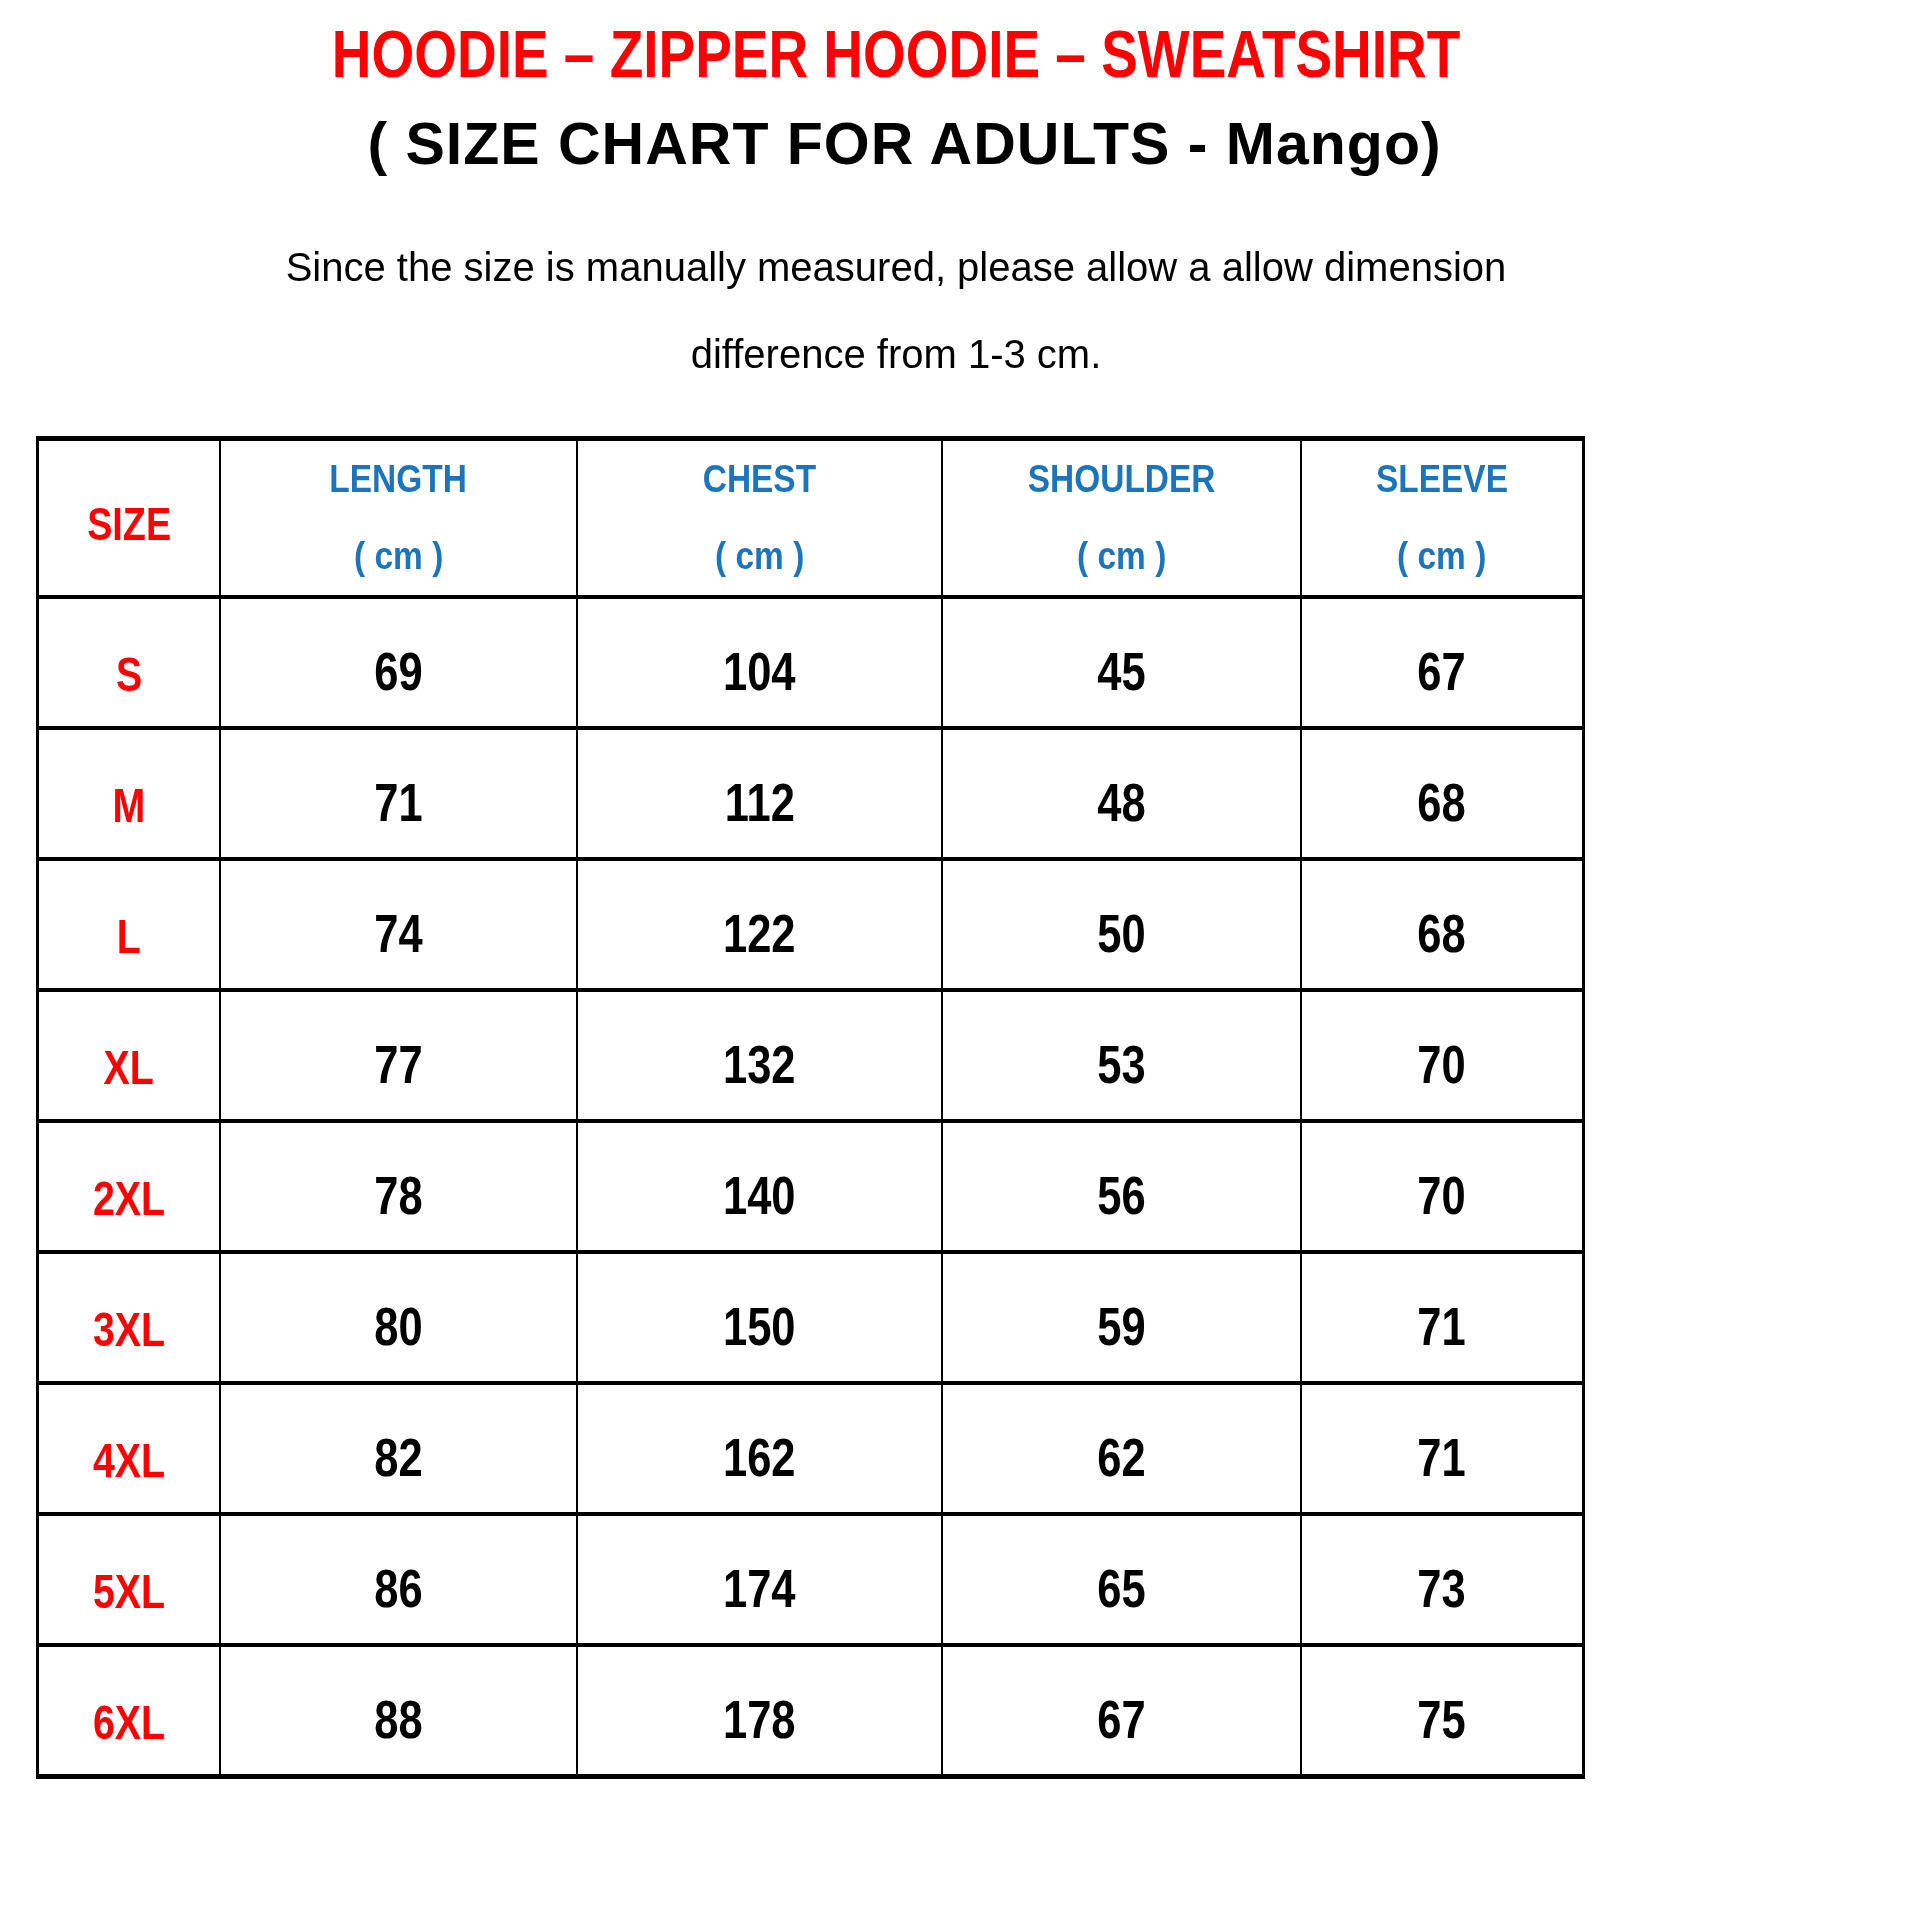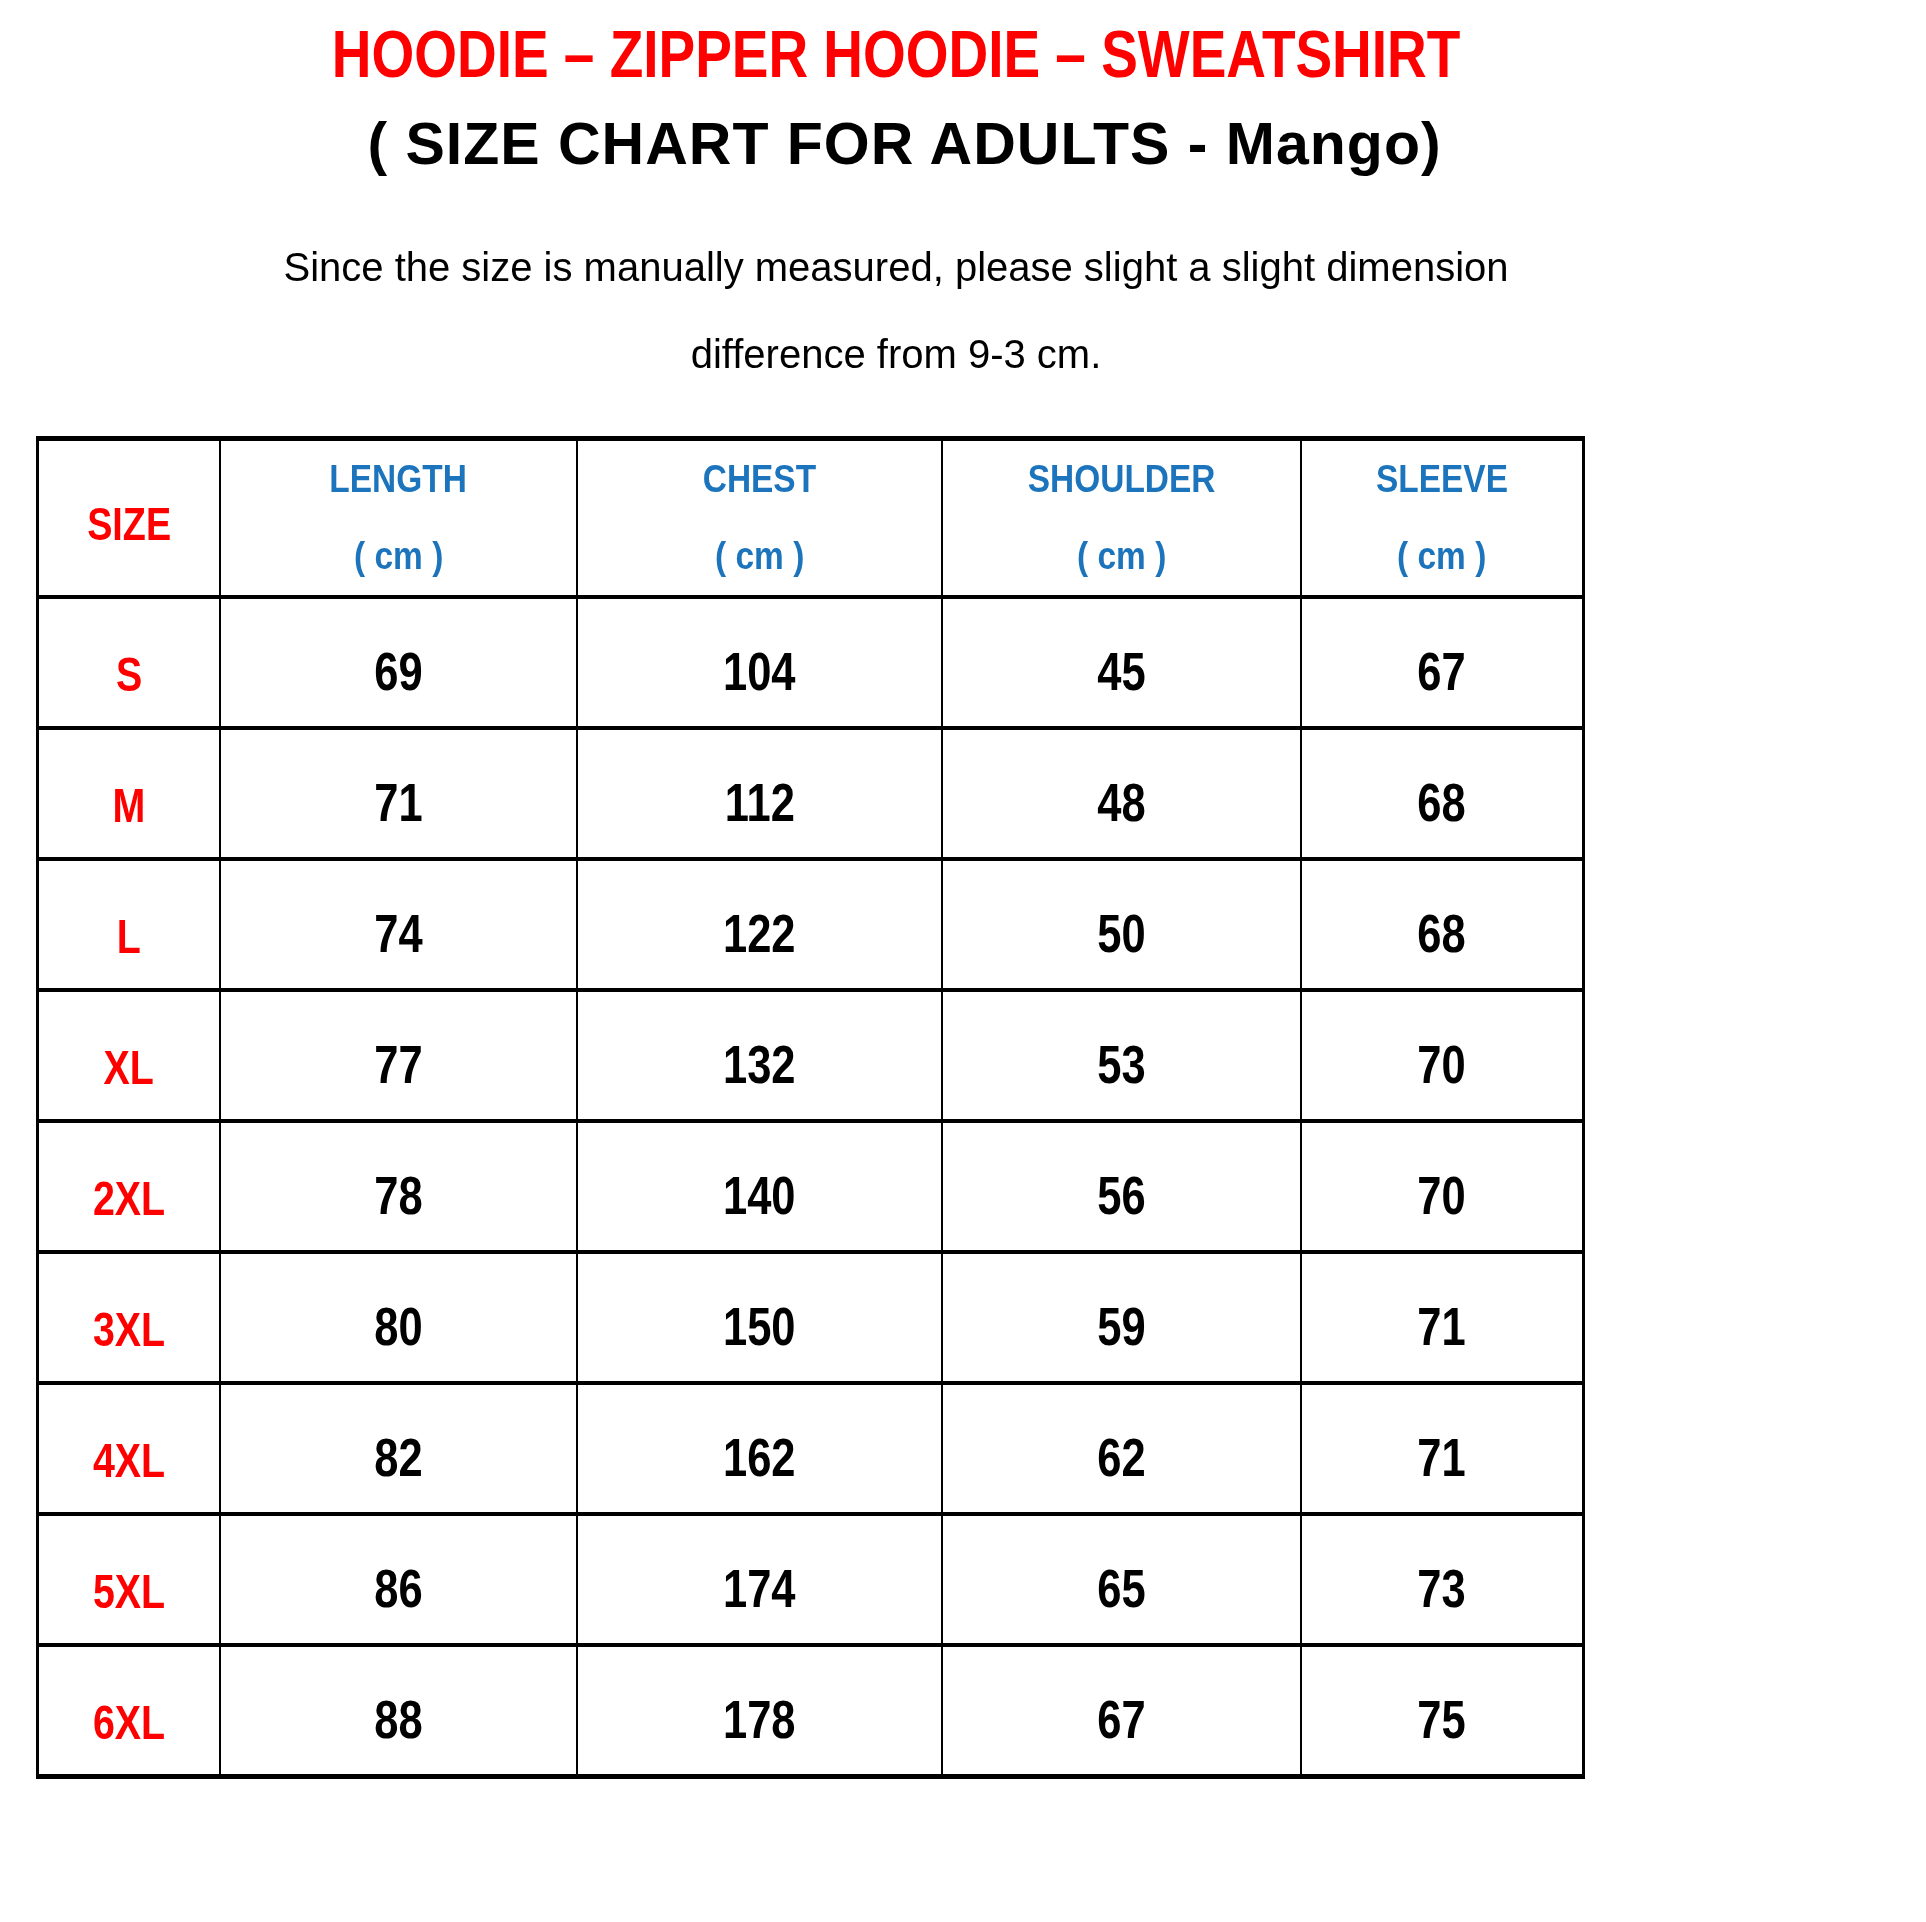--- a/index.html
+++ b/index.html
@@ -117,22 +117,22 @@
 </style>
 </head>
 <body>
 
 <div class="heading-block">
   <h1 class="title"><span class="cnd">HOODIE – ZIPPER HOODIE – SWEATSHIRT</span></h1>
 
   <h2 class="subtitle">( SIZE CHART FOR ADULTS - Mango)</h2>
 
   <p class="note">
-    <span class="note-line">Since the size is manually measured, please slight a slight dimension</span>
-    <span class="note-line">difference from 9-3 cm.</span>
+    <span class="note-line">Since the size is manually measured, please allow a allow dimension</span>
+    <span class="note-line">difference from 1-3 cm.</span>
   </p>
 </div>
 
 <table class="size-table">
   <colgroup>
     <col class="c-size">
       <col class="c-length">
       <col class="c-chest">
       <col class="c-shoulder">
       <col class="c-sleeve">

